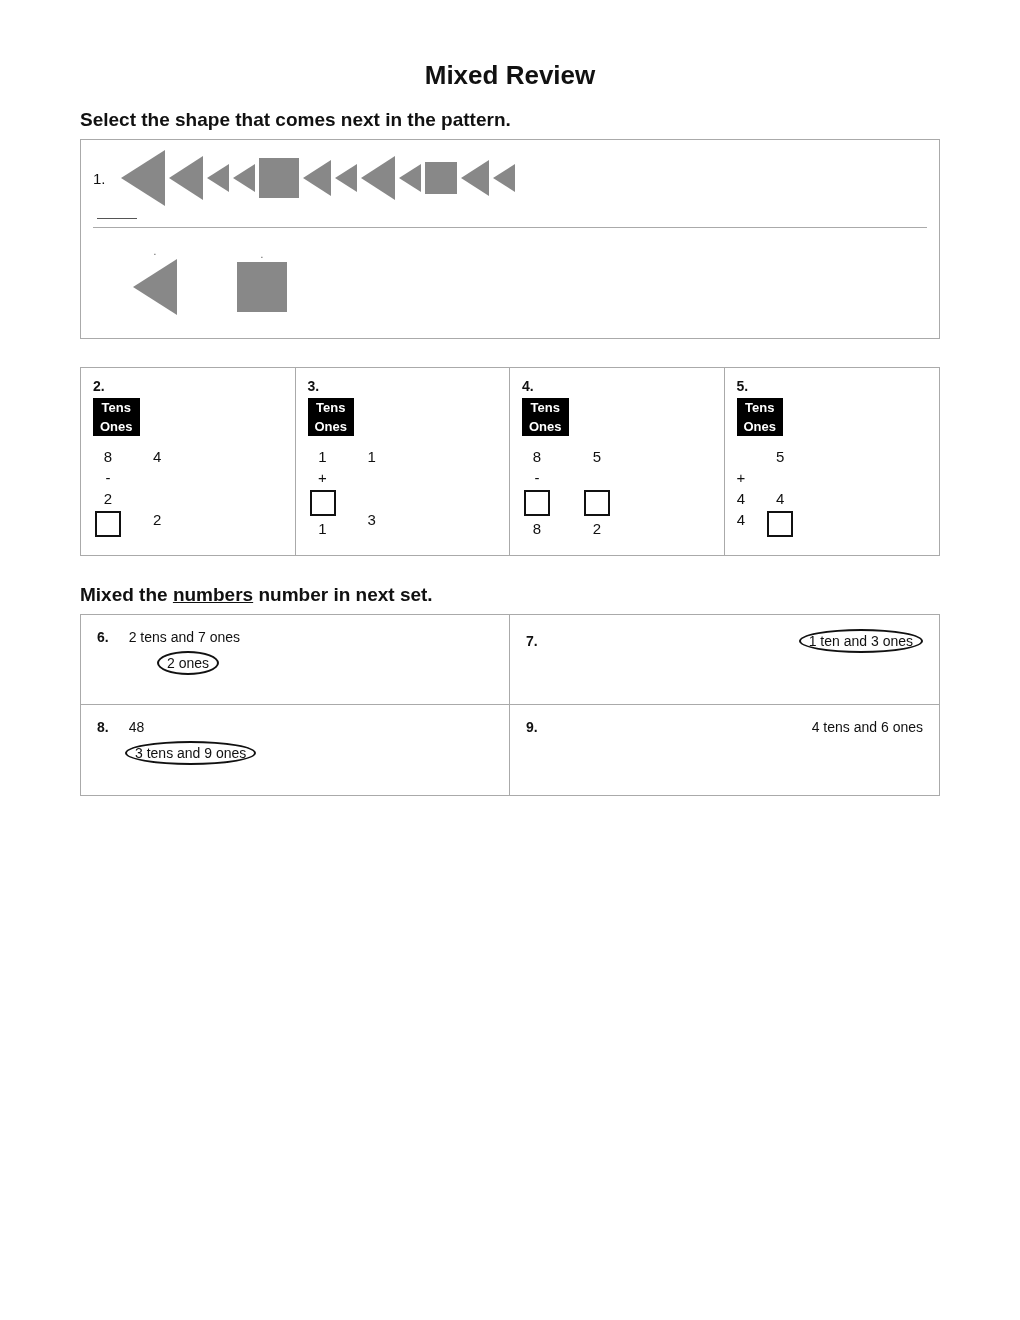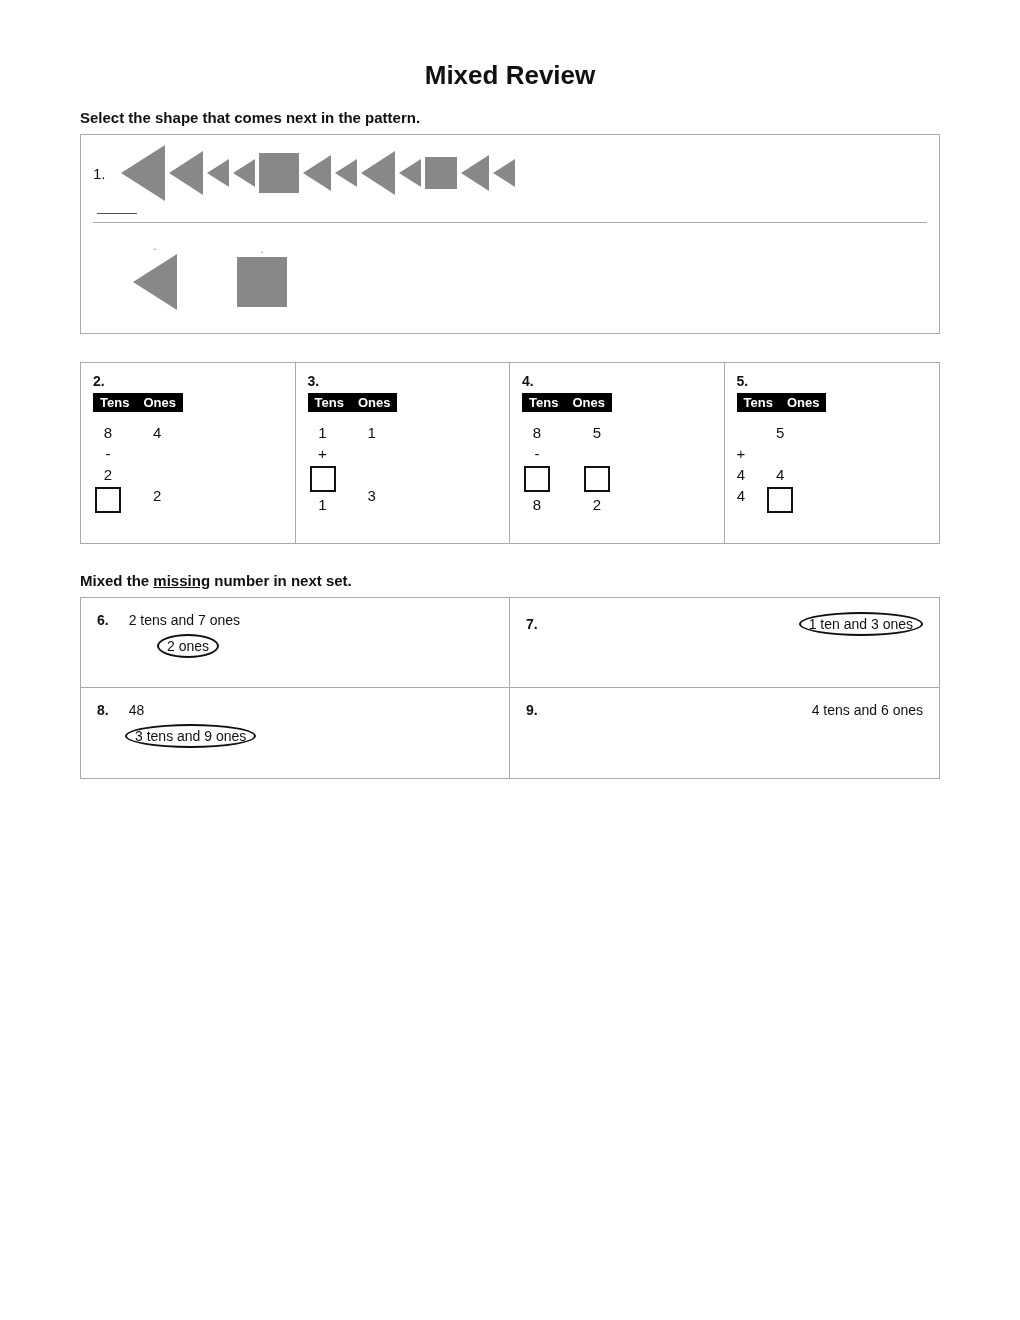--- a/index.html
+++ b/index.html
@@ -13,21 +13,21 @@
       padding: 60px 80px;
     }
     h1.page-title {
       text-align: center;
       font-size: 26px;
       font-weight: bold;
       margin-bottom: 18px;
     }
     .section-label {
       font-weight: bold;
-      font-size: 15px;
+      font-size: 19px;
       margin-bottom: 8px;
     }
     .section-label u { text-decoration: underline; }
 
     
     .pattern-box {
       border: 1.5px solid #aaa;
       padding: 10px 12px 10px 12px;
       margin-bottom: 28px;
       min-height: 200px;
@@ -111,21 +111,21 @@
       min-height: 180px;
       position: relative;
     }
     .fill-cell:last-child { border-right: none; }
     .fill-problem-num {
       font-size: 14px;
       font-weight: bold;
     }
     .tens-ones-label {
       display: inline-flex;
-      flex-direction: row;
+      flex-direction: column;
       margin: 4px 0 8px 0;
     }
     .label-tens {
       background: #000;
       color: #fff;
       font-weight: bold;
       font-size: 13px;
       padding: 1px 6px;
       border: 1.5px solid #000;
       text-align: center;
@@ -321,21 +321,21 @@
         </div>
       </div>
     </div>
 
   </div>
 </div>
 
 <div class="circle-section">
   <div class="section-label">
     <span>Mixed the</span>
-    <u><span>missing</span></u>
+    <u><span>numbers</span></u>
     <span>number in next set.</span>
   </div>
   <div class="circle-grid">
 
     <div class="circle-cell">
       <div class="circle-cell-inner">
         <div class="circle-row">
           <span class="cell-num">6.</span>
           <span class="cell-val">2 tens and 7 ones</span>
         </div>

